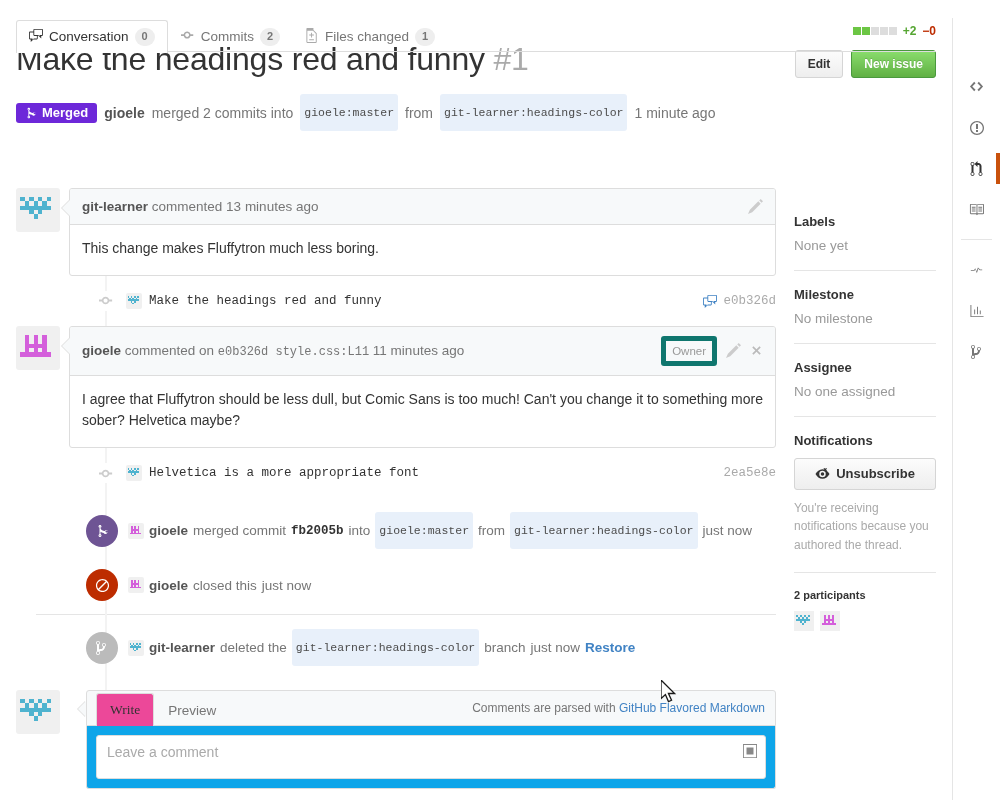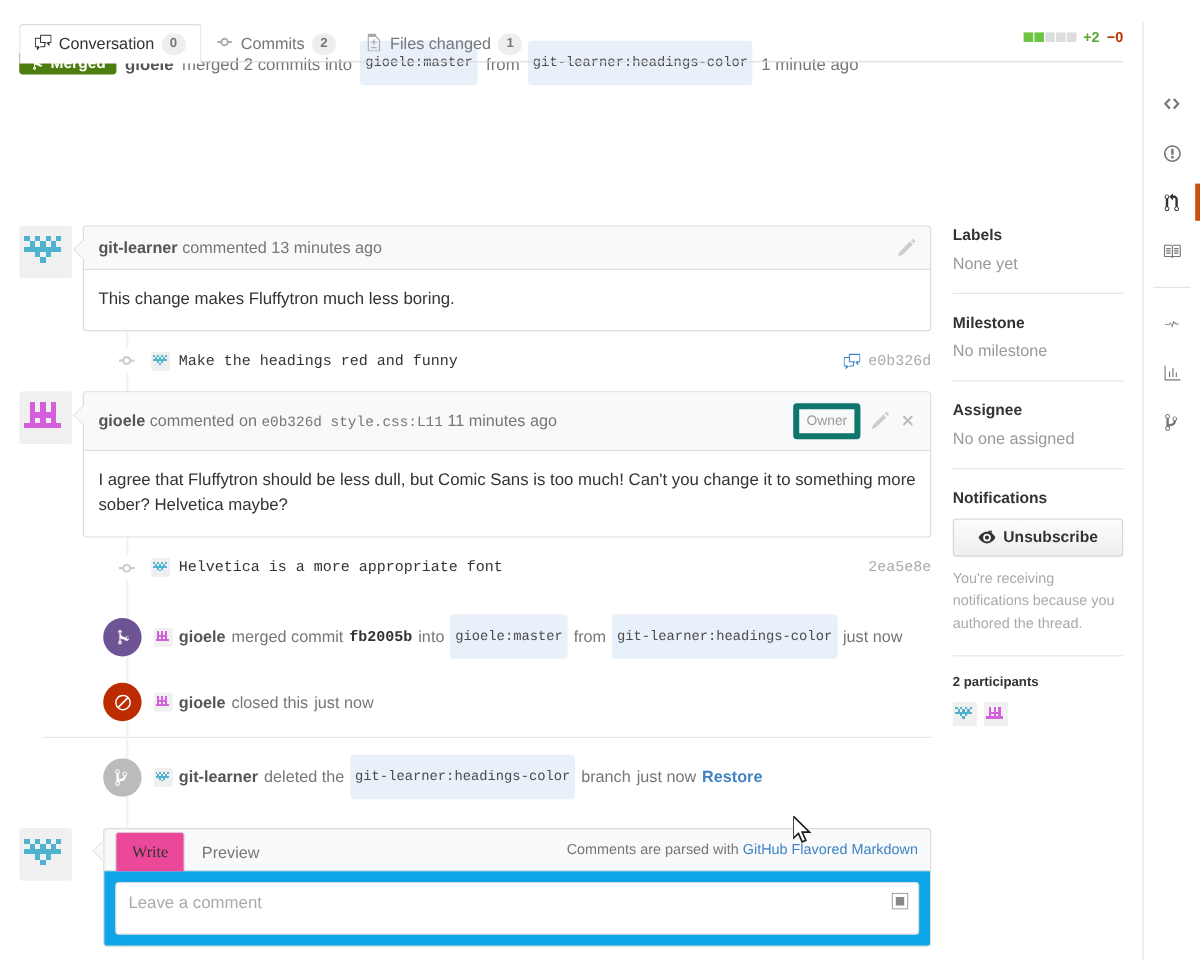--- a/index.html
+++ b/index.html
@@ -55,21 +55,21 @@
   }
   .btn-green {
     border-color: #4a993e; color: #fff;
     background: #60b044; background-image: linear-gradient(#8add6d, #60b044);
     text-shadow: 0 -1px 0 rgba(0,0,0,.15);
   }
 
   .meta-row { display: flex; align-items: center; gap: 7px; margin-top: 16px; font-size: 14px; color: #767676; }
   .state-badge {
     display: inline-flex; align-items: center; gap: 5px;
-    background: #4d7c0f; color: #fff; font-size: 13px; font-weight: bold;
+    background: #6d28d9; color: #fff; font-size: 13px; font-weight: bold;
     padding: 2px 9px; border-radius: 3px; line-height: 1.2;
   }
   .uname { font-weight: bold; color: #555; }
   .branch-tag {
     font-family: "Liberation Mono", monospace; font-size: 11.5px;
     background: #e8f0fa; color: #4c4c4c; padding: 12px 4px; border-radius: 3px;
   }
 
   
   .tabnav {
@@ -95,21 +95,21 @@
   .diffstat { position: absolute; right: 0; top: 6px; display: flex; align-items: center; gap: 6px; }
   .dsblocks { display: flex; gap: 1px; }
   .dsblocks i { width: 8px; height: 8px; display: block; background: #ddd; }
   .dsblocks i.a { background: #6cc644; }
   .plus { color: #55a532; font-size: 12px; font-weight: bold; }
   .minus { color: #bd2c00; font-size: 12px; font-weight: bold; }
 
   
   .body { position: absolute; left: 16px; top: 170px; width: 920px; display: flex; }
   .main { width: 760px; position: relative; }
-  .side { width: 160px; margin-left: 0; padding-left: 18px; }
+  .side { width: 160px; margin-left: 0; padding-left: 18px; margin-top: 26px; }
 
   
   .main::before {
     content: ""; position: absolute; left: 89px; top: 0; bottom: 0;
     width: 2px; background: #f3f3f3; z-index: 0;
   }
 
   
   .comment-wrap { position: relative; display: flex; margin-bottom: 8px; z-index: 1; }
   .avatar { width: 44px; height: 44px; border-radius: 3px; flex: none; }
@@ -212,20 +212,30 @@
     height: 44px; padding: 8px 10px; color: #aaa; font-size: 14px; background: #fff;
   }
   .ta .fs-icon { position: absolute; right: 8px; top: 8px; color: #999; }
 </style>
 </head>
 <body>
 
 <div class="page">
 
   <div class="hdr">
+    <div class="title-row">
+      <h1 class="issue-title">
+        <span>Make the headings red and funny</span>
+        <span class="num">#1</span>
+      </h1>
+      <div class="hdr-actions">
+        <button class="btn">Edit</button>
+        <button class="btn btn-green">New issue</button>
+      </div>
+    </div>
 
     <div class="meta-row">
       <span class="state-badge">
         <svg width="12" height="14" viewBox="0 0 12 16" fill="currentColor">
             <path d="M10 7c-.73 0-1.38.41-1.73 1.02V8C7.22 7.98 6 7.64 5.14 6.98c-.75-.58-1.05-1.14-1.14-1.98h-.02C4.61 4.66 5 4.03 5 3.5 5 2.67 4.33 2 3.5 2S2 2.67 2 3.5c0 .53.39 1.16 1 1.5v6c-.61.34-1 .97-1 1.5 0 .83.67 1.5 1.5 1.5S5 13.33 5 12.5c0-.53-.39-1.16-1-1.5V8.78c.88.64 1.99 1.05 3.25 1.16v-.02c.34.61.99 1.08 1.75 1.08 1.1 0 2-.9 2-2S11.1 7 10 7zM3.5 13c-.28 0-.5-.22-.5-.5s.22-.5.5-.5.5.22.5.5-.22.5-.5.5zm0-9.5c.28 0 .5.22.5.5s-.22.5-.5.5-.5-.22-.5-.5.22-.5.5-.5zM10 9.5c-.55 0-1-.45-1-1s.45-1 1-1 1 .45 1 1-.45 1-1 1z"></path>
           </svg>
         <span>Merged</span>
       </span>
       <span class="uname">gioele</span>
       <span>merged 2 commits into</span>

